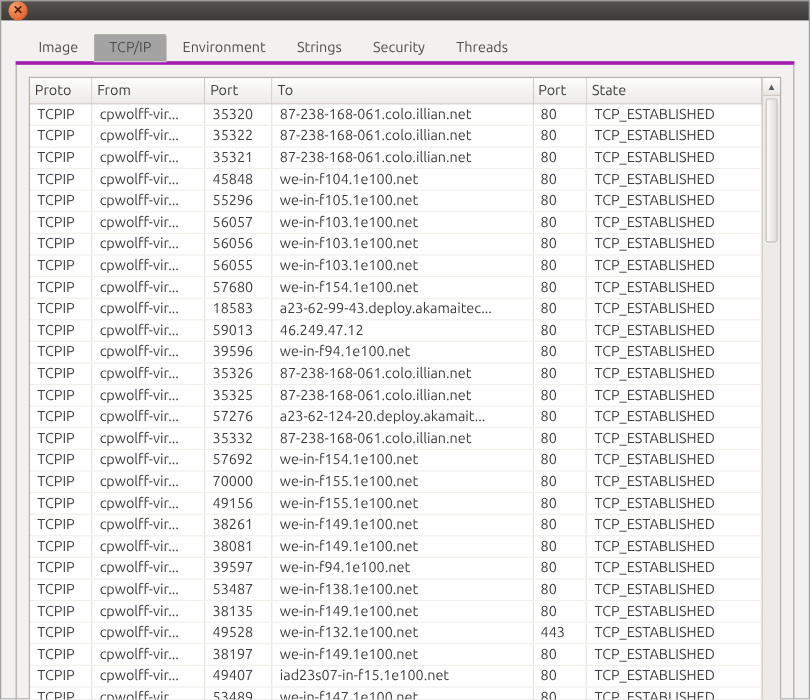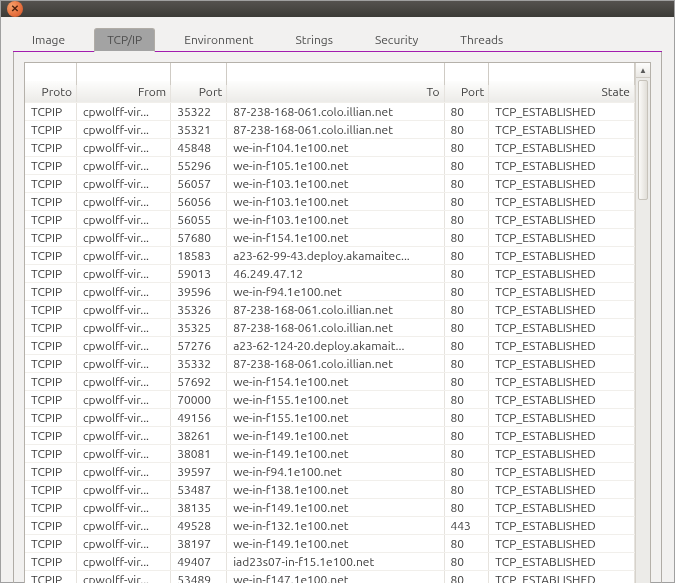--- a/index.html
+++ b/index.html
@@ -39,22 +39,22 @@
     line-height: 1;
   }
   .content {
     flex: 1;
     display: flex;
     flex-direction: column;
     padding: 10px 12px 10px 12px;
   }
   .tabstrip {
     display: flex;
-    gap: 16px;
-    border-bottom: 1px solid #a21caf;
+    gap: 0;
+    border-bottom: 3px solid #a21caf;
     padding-left: 6px;
   }
   .tab {
     padding: 4px 12px 5px 12px;
     font-size: 12px;
     color: #4d4d4d;
     border: 1px solid transparent;
     border-bottom: none;
     border-radius: 3px 3px 0 0;
     position: relative;
@@ -99,24 +99,24 @@
   col.c-to    { width: 194px; }
   col.c-port2 { width: 40px; }
   col.c-state { width: 130px; }
   thead th {
     background: linear-gradient(#fdfdfc, #ecebe8);
     border: 1px solid #cfcbc4;
     border-top: none;
     font-weight: normal;
     font-size: 12px;
     padding: 4px 4px;
-    text-align: right;
+    text-align: left;
     color: #3c3c3c;
     position: sticky;
-    top: 18px;
+    top: 0;
   }
   thead th:first-child { border-left: none; }
   tbody td {
     border-right: 1px solid #e6e3de;
     border-bottom: 1px solid #f1efeb;
     padding: 1px 4px 1px 6px;
     font-size: 12px;
     white-space: nowrap;
     overflow: hidden;
     text-overflow: ellipsis;

